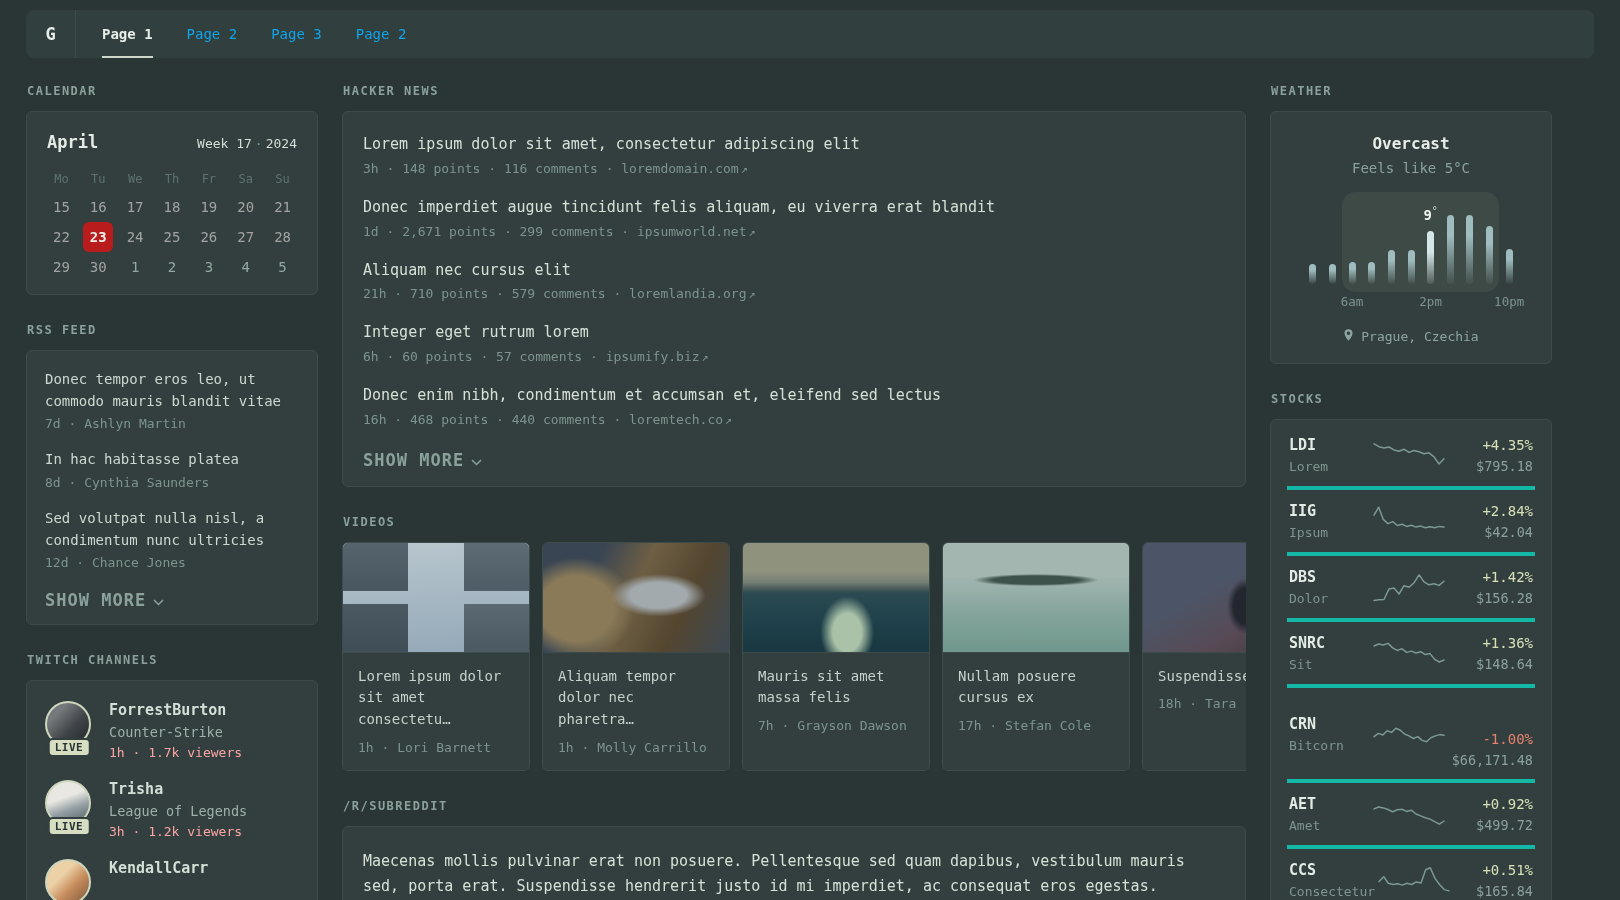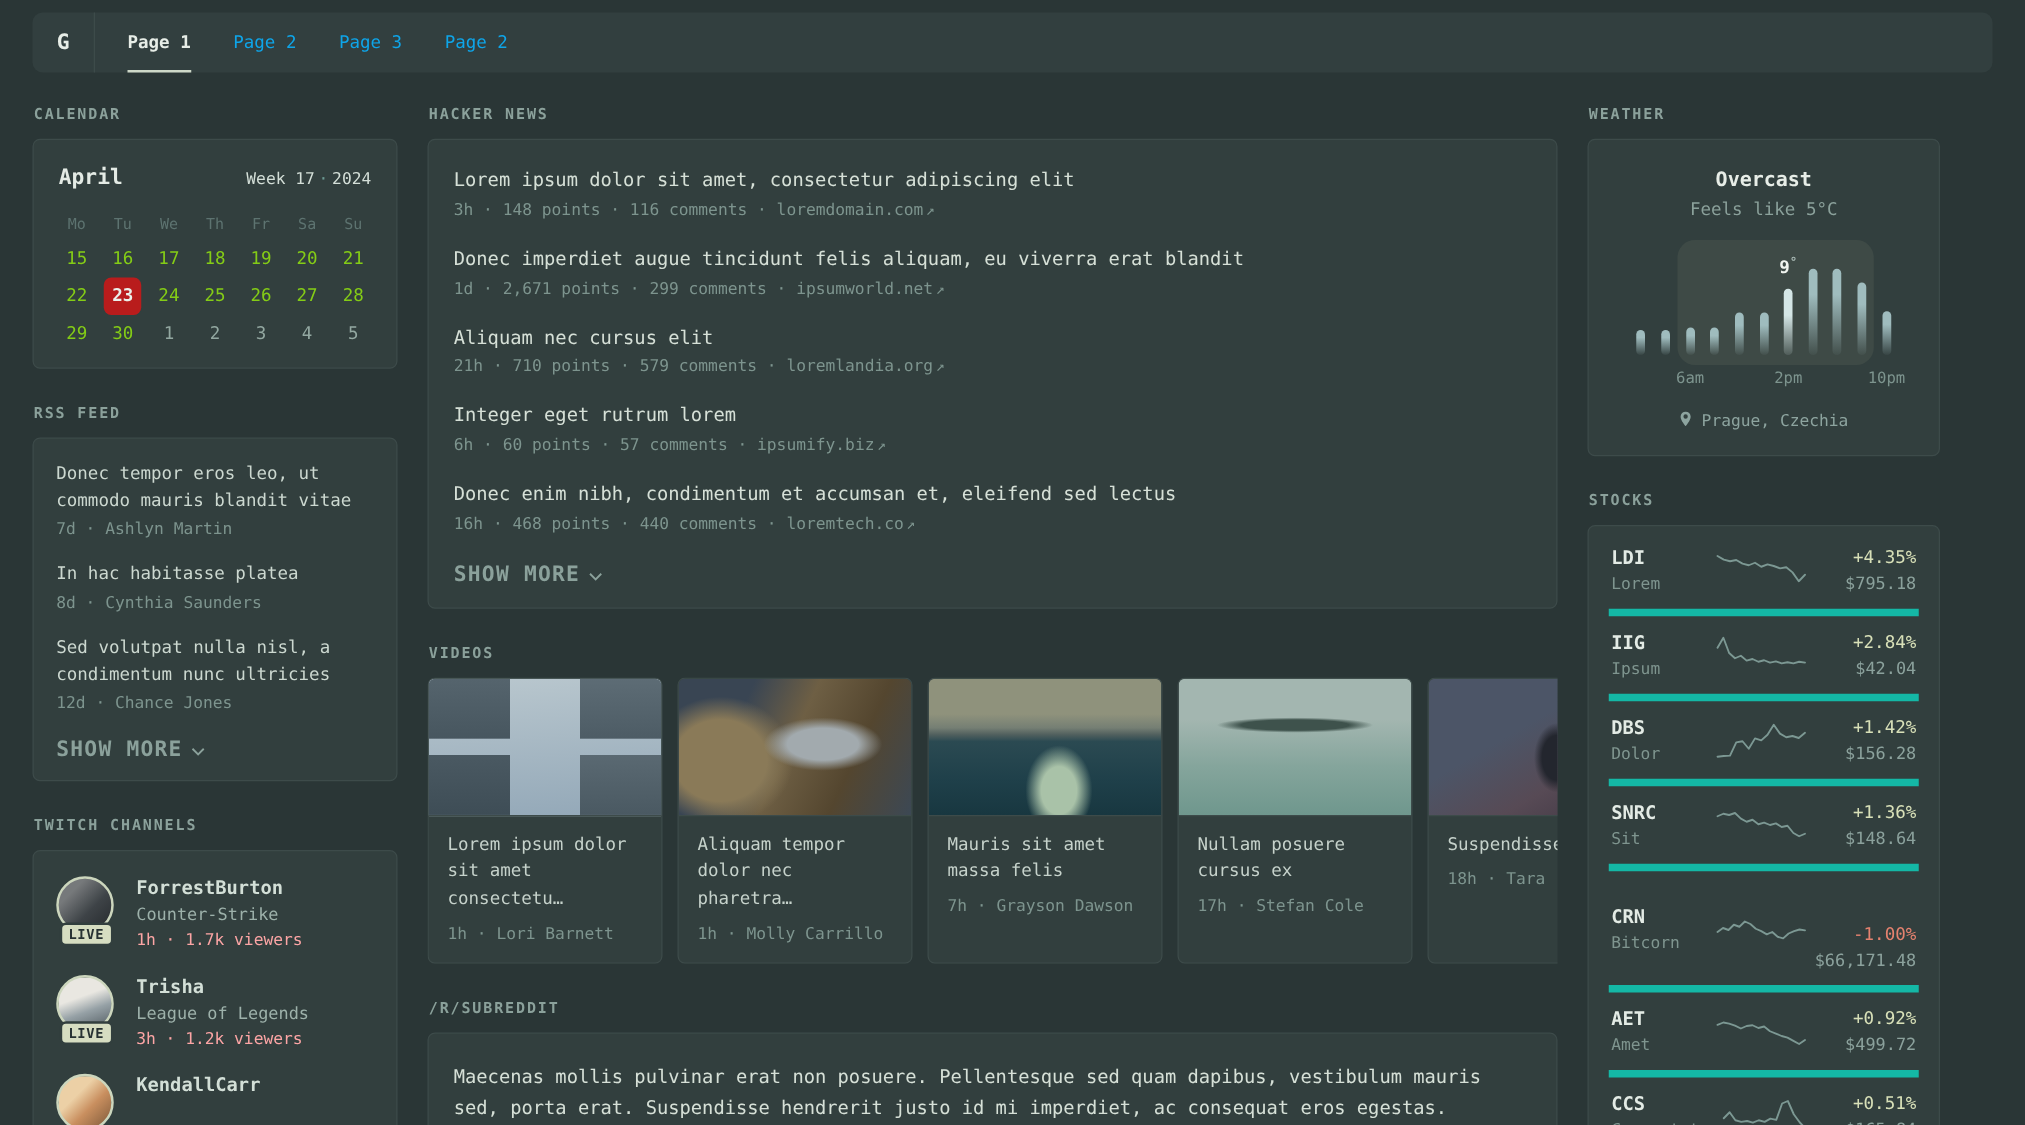--- a/index.html
+++ b/index.html
@@ -44,21 +44,21 @@
   
   .cal-card { padding:16px 16px 12px; }
   .cal-head { display:flex; justify-content:space-between; align-items:baseline; padding:4px 4px 10px; }
   .cal-month { font-size:17px; font-weight:bold; color:#e4ebe5; }
   .cal-week { font-size:13px; color:#d4dfd8; }
   .sep-dot { color:#6d9a93; padding:0 3px; }
   .cal-grid { display:grid; grid-template-columns:repeat(7,1fr); justify-items:center; }
   .cal-wd { font-size:12px; color:#5d7370; padding:10px 0 6px; }
   .cal-day {
     width:30px; height:30px; display:flex; align-items:center; justify-content:center;
-    font-size:14px; color:#84cc16; border-radius:6px; cursor:default;
+    font-size:14px; color:#a3a3a3; border-radius:6px; cursor:default;
   }
   .cal-day.dim { color:#93a8a1; }
   .cal-day.selected { background:#b91c1c; color:#eaf0ea; font-weight:bold; }
   
   .feed-card { padding:18px 18px 14px; }
   .feed-item { margin-bottom:18px; }
   .feed-title { font-size:14px; line-height:1.55; color:#ccd8d0; cursor:pointer; }
   .feed-meta { font-size:13px; color:#7d948e; margin-top:4px; }
   .show-more {
     font-size:17px; letter-spacing:1px; color:#8ba19b; cursor:pointer;
@@ -157,21 +157,21 @@
     font-size:12.5px; color:#7d948e; white-space:nowrap;
   }
   .wx-loc {
     margin-top:18px; font-size:13px; color:#8da49f;
     display:flex; align-items:center; justify-content:center; gap:7px;
   }
   
   .stock-card { padding:4px 16px; }
   .stock-row {
     display:flex; align-items:center; padding:11px 2px; cursor:pointer;
-    border-top:6px solid #14b8a6;
+    border-top:4px solid #14b8a6;
   }
   .stock-row:first-child { border-top:none; }
   .stock-id { width:92px; }
   .stock-sym { font-size:15px; font-weight:bold; color:#e3ebe5; }
   .stock-name { font-size:13px; color:#7f958f; margin-top:5px; }
   .stock-spark { flex:1; display:flex; justify-content:center; align-items:center; }
   .stock-vals { width:96px; text-align:right; }
   .stock-change { font-size:14px; color:#d8e0b8; }
   .stock-change.neg { color:#e5826f;margin-top:32px; }
   .stock-price { font-size:13.5px; color:#8ba19c; margin-top:5px; }

